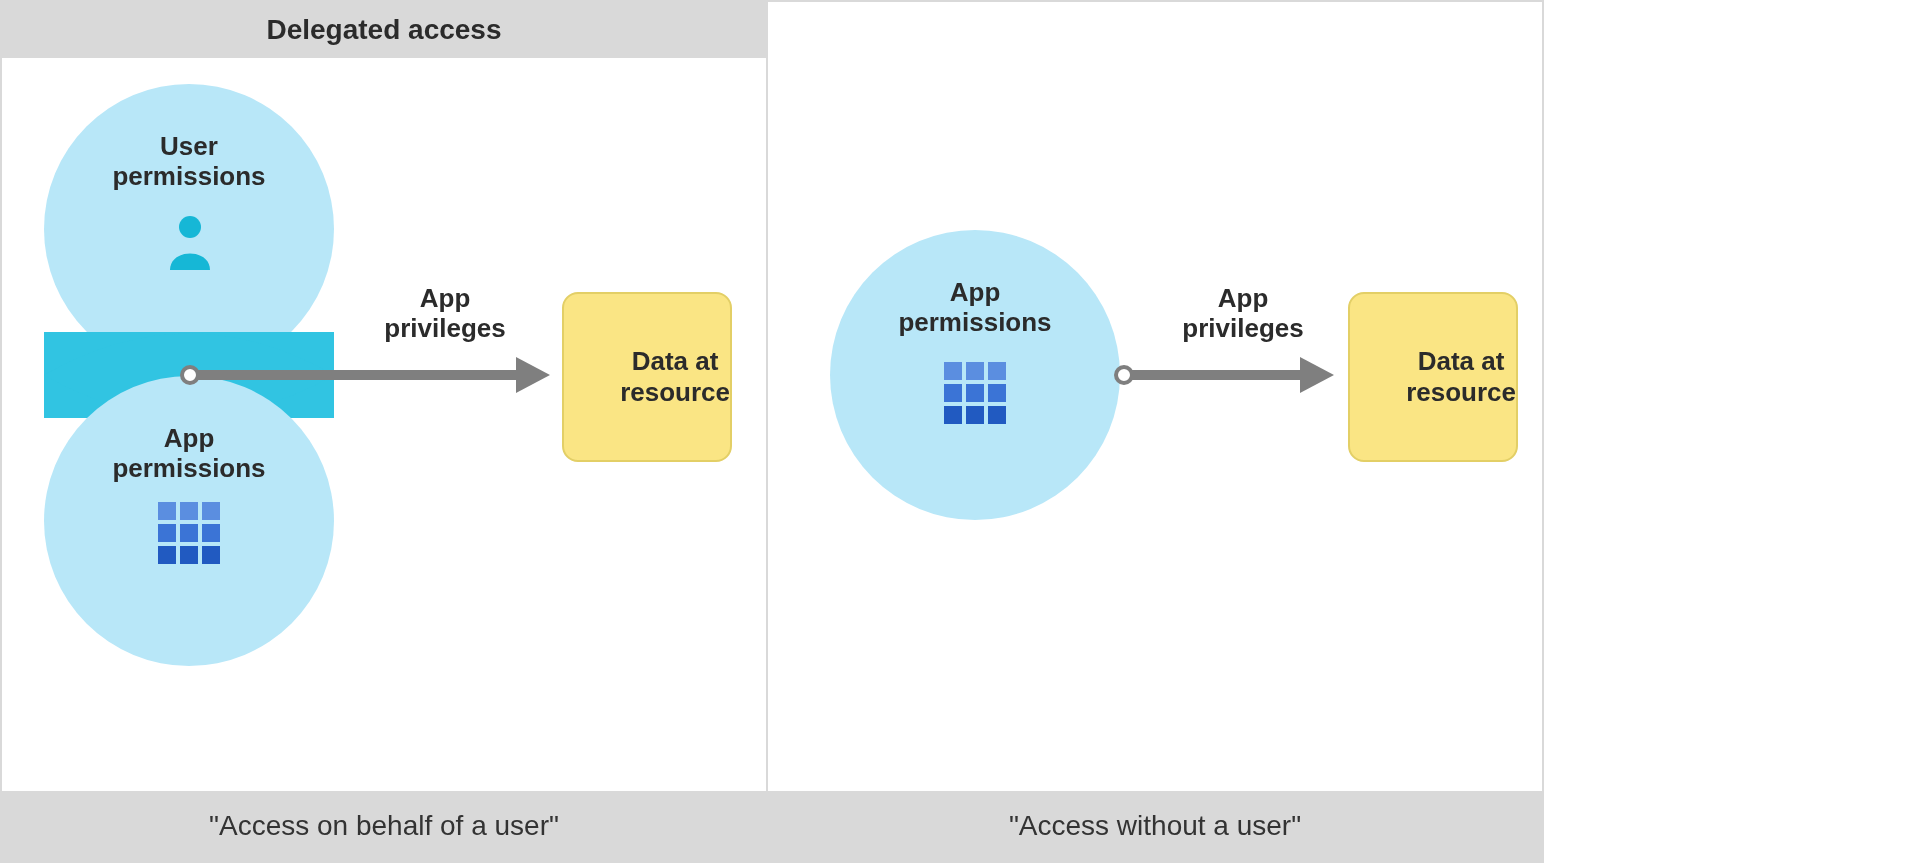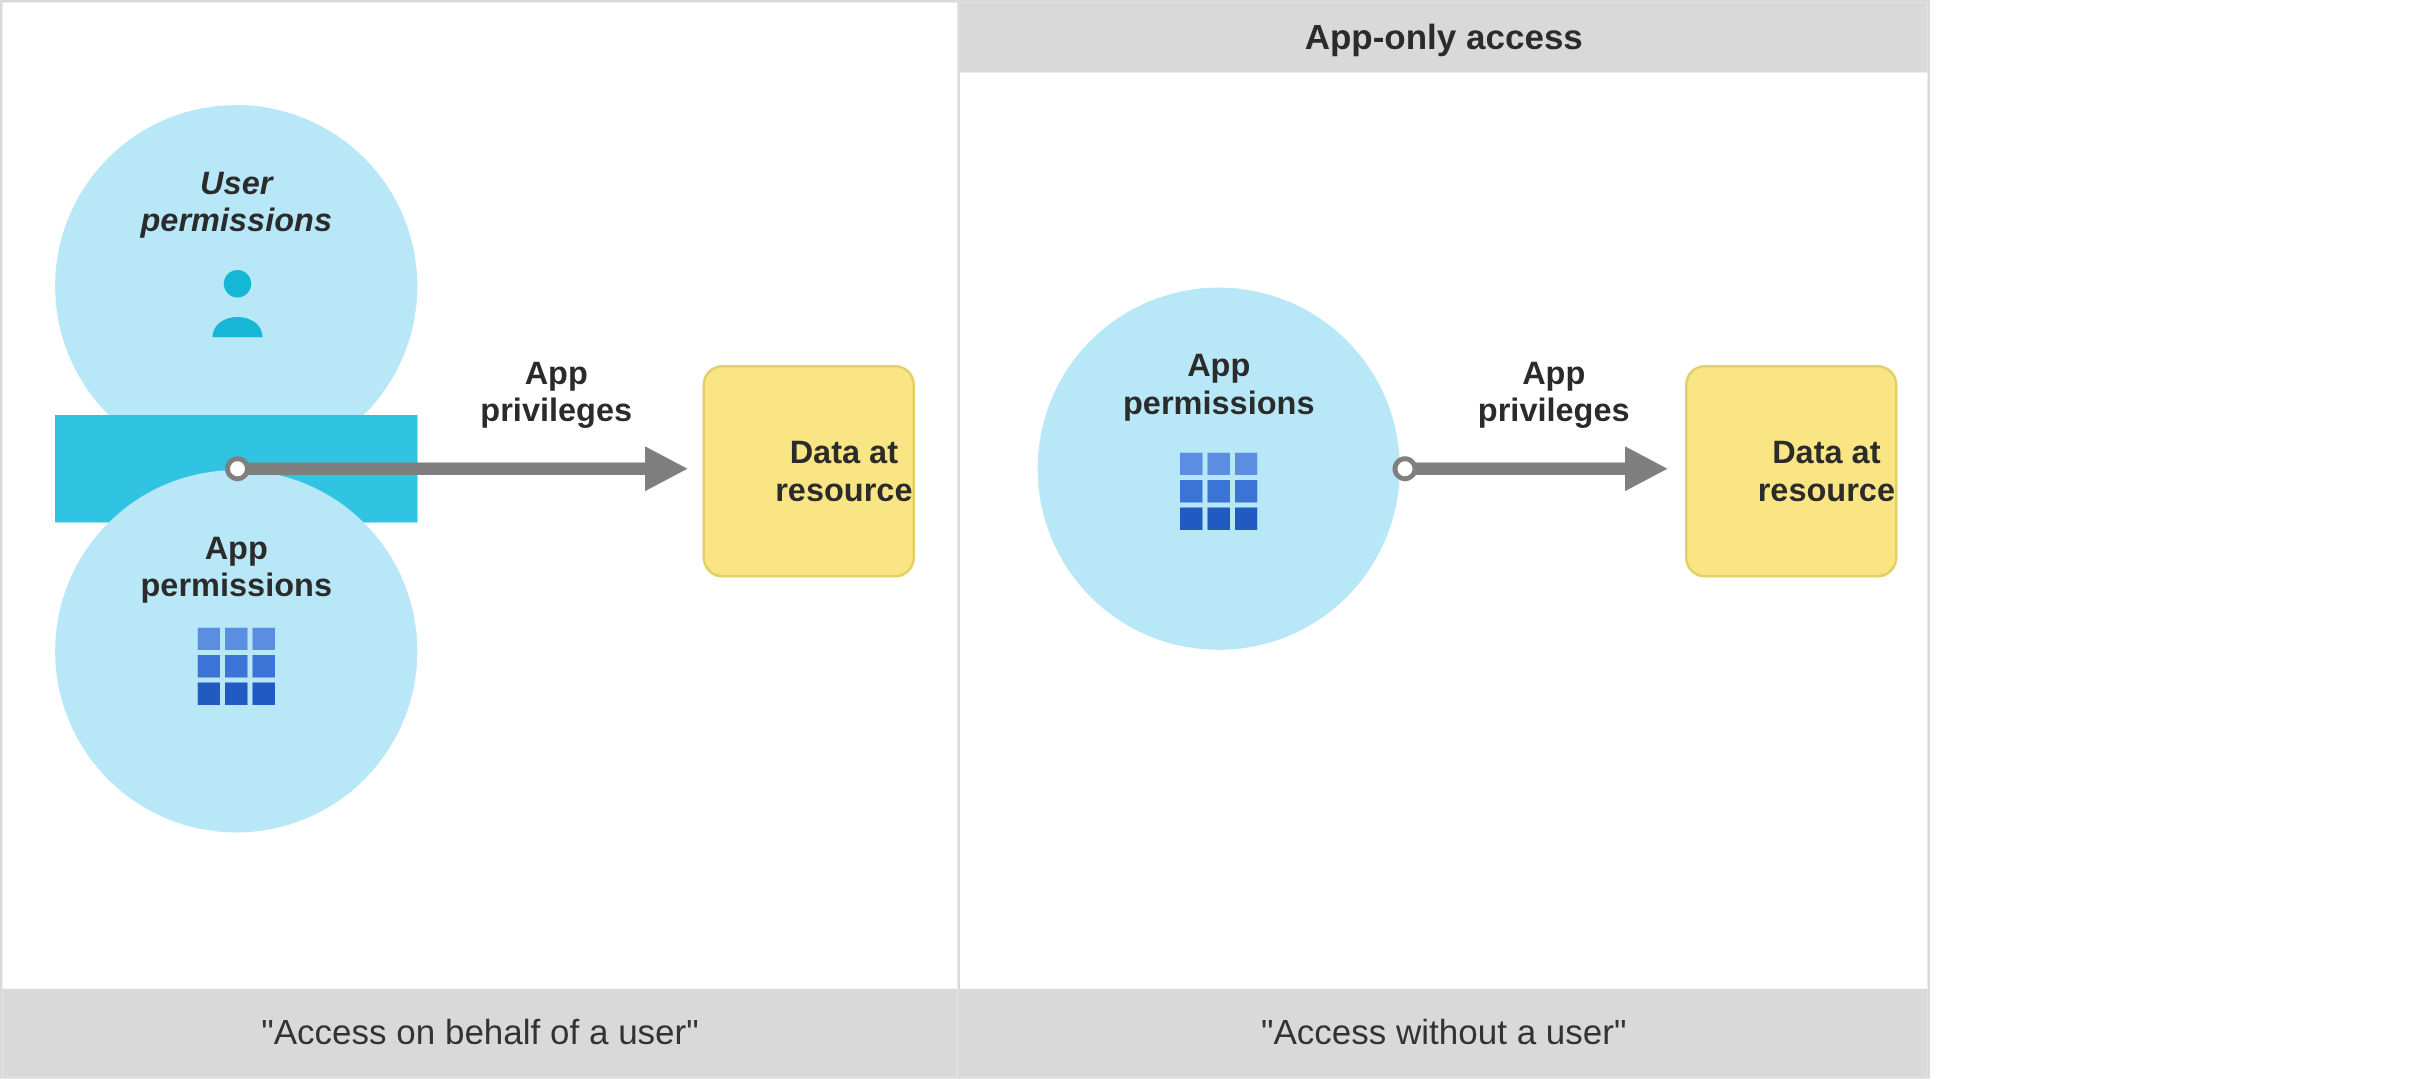--- a/index.html
+++ b/index.html
@@ -118,23 +118,24 @@
   .side-gap {
     background: #fff;
   }
 </style>
 </head>
 <body>
 
 <div class="wrap">
 
   <div class="panel panel-left">
+    <div class="panel-title">Delegated access</div>
     <div class="panel-footer">"Access on behalf of a user"</div>
 
-    <div class="circle" style="left:42px; top:82px; width:290px; height:290px;font-style:italic;">
+    <div class="circle" style="left:42px; top:82px; width:290px; height:290px;">
       <div class="circle-label" style="top:48px;">User<br>permissions</div>
       <div class="user-icon" style="left:122px; top:130px;">
         <svg width="48" height="56" viewBox="0 0 48 56">
           <circle cx="24" cy="13" r="11" fill="#16b7d6"></circle>
           <path d="M4 56 C4 34 44 34 44 56 Z" fill="#16b7d6"></path>
         </svg>
       </div>
     </div>
 
     <svg class="overlap" style="left:42px; top:330px; width:290px; height:86px;" viewBox="0 0 290 86">
@@ -162,21 +163,20 @@
     <div class="arrow-line" style="left:196px; top:368px; width:320px;"></div>
     <div class="arrow-head" style="left:514px; top:355px;"></div>
     <div class="arrow-label" style="left:368px; top:282px; width:150px;">App<br>privileges</div>
 
     <div class="resource-box" style="left:560px; top:290px;">
       <span>Data at<br>resource</span>
     </div>
   </div>
 
   <div class="panel panel-right">
-    <div class="panel-title">App-only access</div>
     <div class="panel-footer">"Access without a user"</div>
 
     <div class="circle" style="left:62px; top:228px; width:290px; height:290px;">
       <div class="circle-label" style="top:48px;">App<br>permissions</div>
       <div class="grid-icon" style="left:114px; top:132px;">
         <svg width="62" height="62" viewBox="0 0 62 62">
           <rect x="0" y="0" width="18" height="18" fill="#5b8ee0"></rect>
           <rect x="22" y="0" width="18" height="18" fill="#5b8ee0"></rect>
           <rect x="44" y="0" width="18" height="18" fill="#5b8ee0"></rect>
           <rect x="0" y="22" width="18" height="18" fill="#3b74d6"></rect>

